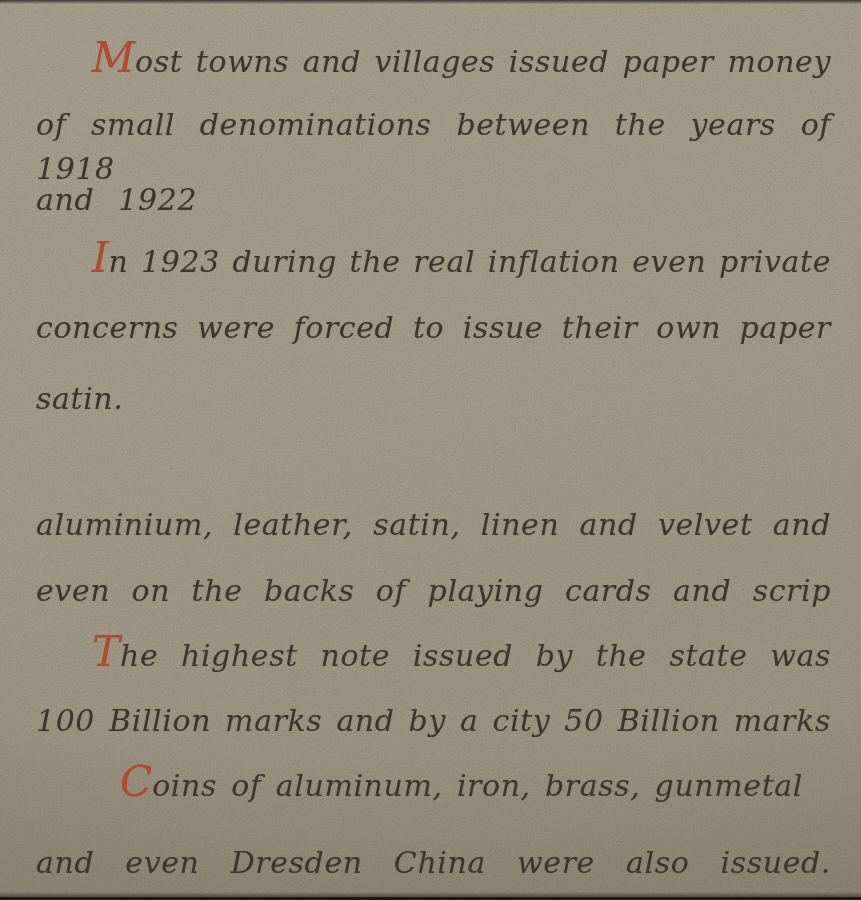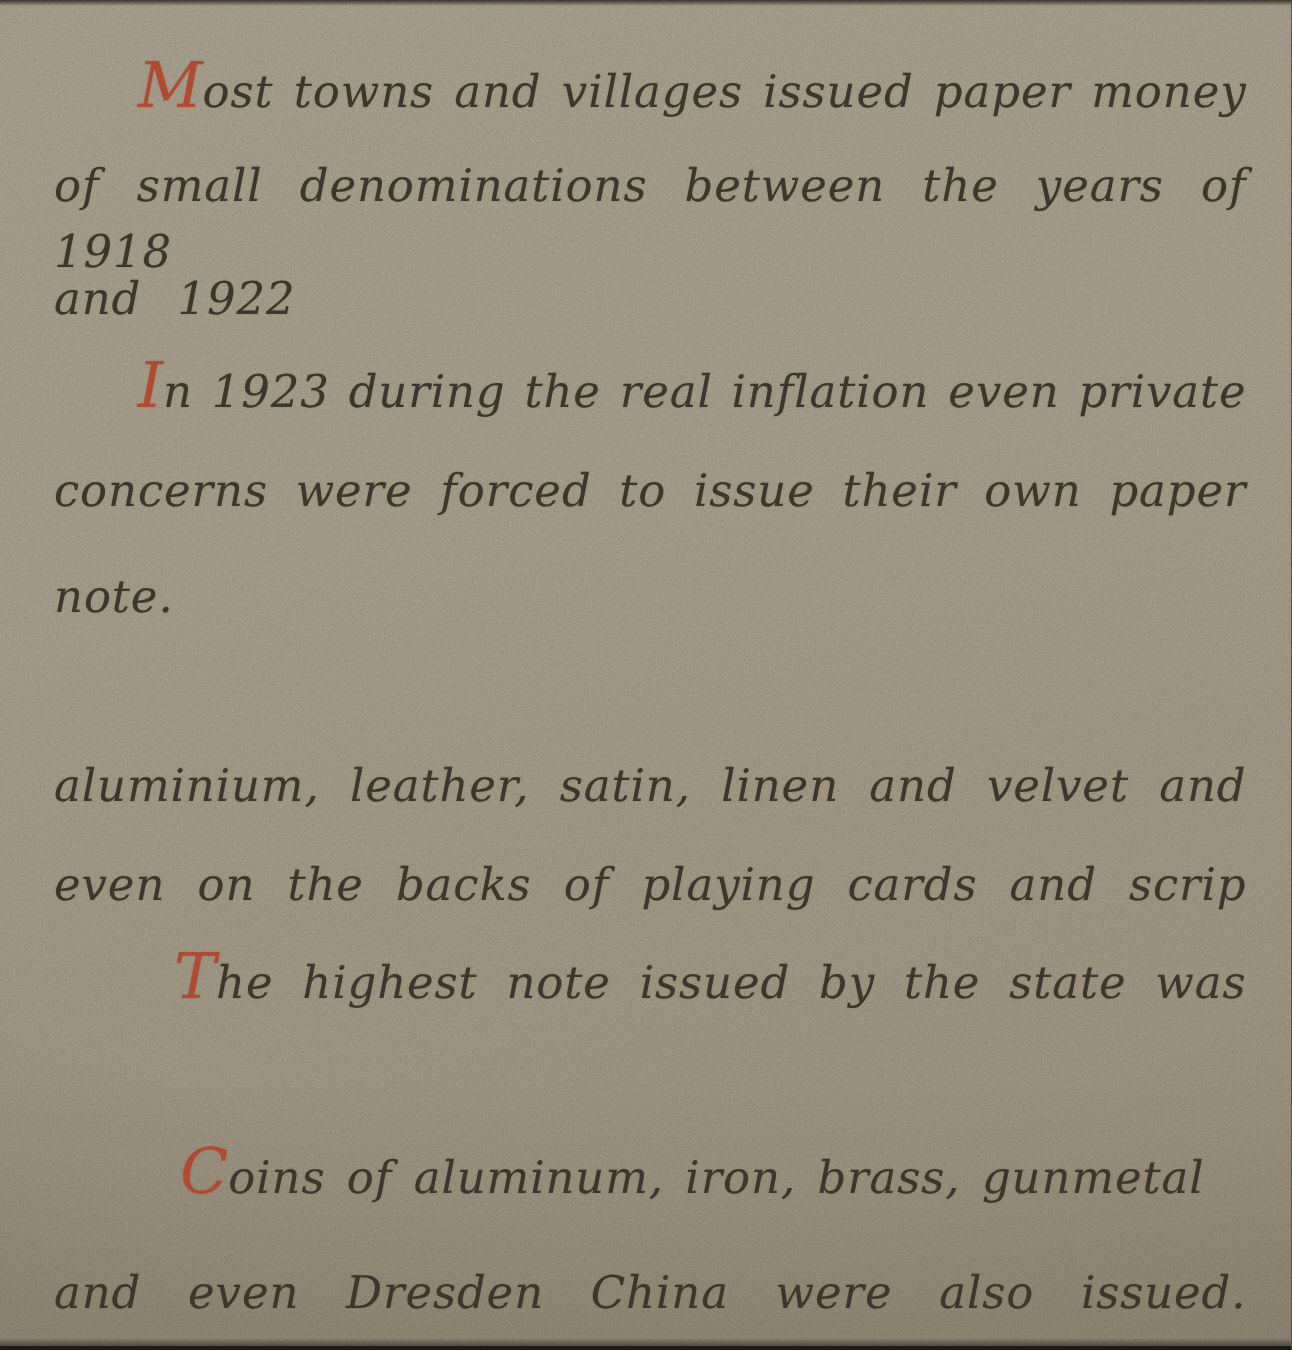--- a/index.html
+++ b/index.html
@@ -83,21 +83,21 @@
 
   .l0  { top: 40px;  }
   .l1  { top: 103px; }
   .l2  { top: 178px; }
   .l3  { top: 240px; }
   .l4  { top: 306px; }
   .l5  { top: 377px; }
   .l6  { top: 438px; }
   .l7  { top: 503px; }
   .l8  { top: 569px; }
-  .l9  { top: 634px; margin-left: 24px; }
+  .l9  { top: 634px; }
   .l10 { top: 699px; }
   .l11 { top: 764px; right: 58px; margin-left: 28px; }
   .l12 { top: 841px; }
 </style>
 </head>
 <body>
 
 <div class="page">
 
   <svg class="grain grain-dark" width="861" height="900" xmlns="http://www.w3.org/2000/svg">
@@ -117,25 +117,26 @@
   </svg>
 
   <div class="vignette"></div>
 
   <div class="ln l0 indent justify"><span class="initial">M</span><span>ost towns and villages issued paper money</span></div>
   <div class="ln l1 start justify"><span>of small denominations between the years of 1918</span></div>
   <div class="ln l2 start short"><span>and 1922</span></div>
 
   <div class="ln l3 indent justify"><span class="initial">I</span><span>n 1923 during the real inflation even private</span></div>
   <div class="ln l4 start justify"><span>concerns were forced to issue their own paper</span></div>
-  <div class="ln l5 start short"><span>note.</span></div>
+  <div class="ln l5 start short"><span>satin.</span></div>
 
   <div class="ln l7 start justify"><span>aluminium, leather, satin, linen and velvet and</span></div>
   <div class="ln l8 start justify"><span>even on the backs of playing cards and scrip</span></div>
 
   <div class="ln l9 indent justify"><span class="initial">T</span><span>he highest note issued by the state was</span></div>
+  <div class="ln l10 start justify"><span>100 Billion marks and by a city 50 Billion marks</span></div>
 
   <div class="ln l11 indent justify"><span class="initial">C</span><span>oins of aluminum, iron, brass, gunmetal</span></div>
   <div class="ln l12 start justify"><span>and even Dresden China were also issued.</span></div>
 
   <div class="edge-top"></div>
   <div class="edge-bottom"></div>
 </div>
 
 </body></html>

